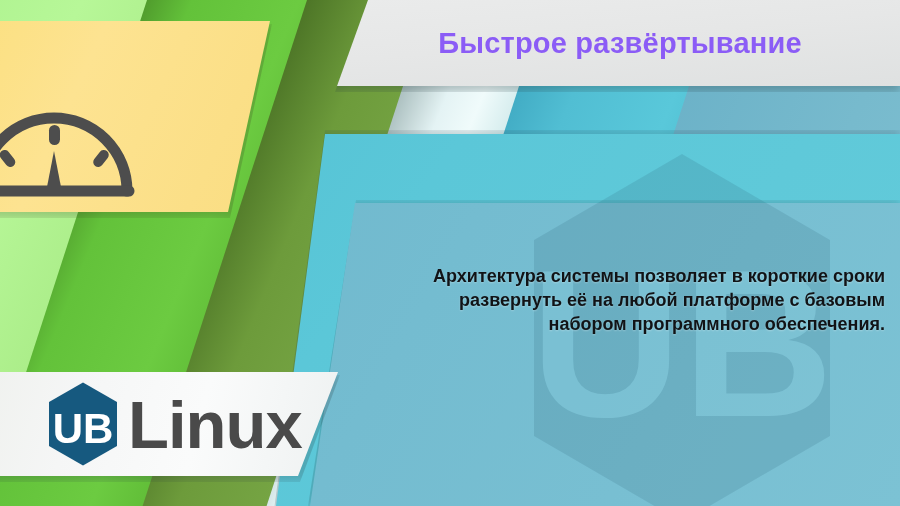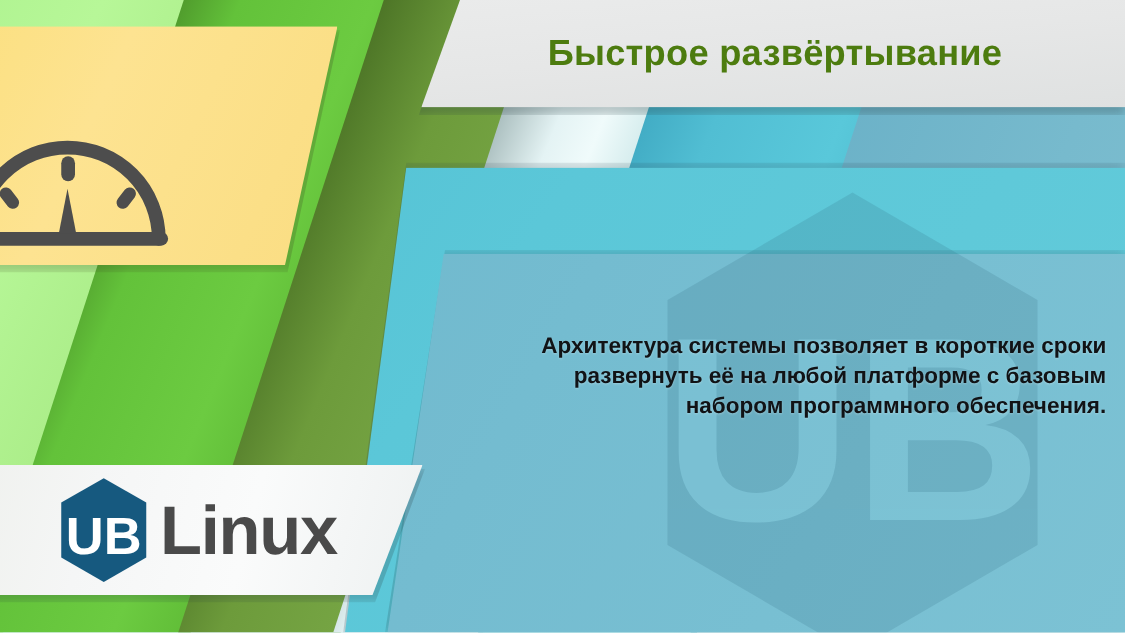--- a/index.html
+++ b/index.html
@@ -76,21 +76,21 @@
   }
   .title-banner-shadow{
     position:absolute;left:0;top:2px;width:900px;height:90px;
     background:rgba(40,60,65,.28);
     clip-path:polygon(368px 0, 900px 0, 900px 90px, 335px 90px);
     filter:blur(4px);
   }
   .title-text{
     position:absolute;left:370px;top:0;width:500px;height:86px;
     display:flex;align-items:center;justify-content:center;
-    font-size:29px;font-weight:bold;color:#4d7c0f;letter-spacing:.2px;
+    font-size:29px;font-weight:bold;color:#8b5cf6;letter-spacing:.2px;
     white-space:nowrap;
   }
 
   
   .body-text{
     position:absolute;left:430px;top:265px;width:455px;
     text-align:right;
     font-size:18px;font-weight:bold;line-height:1.33;
     color:#111316;
     text-shadow:0 1px 2px rgba(255,255,255,.28);
@@ -105,21 +105,21 @@
   .logo-banner-shadow{
     position:absolute;left:-40px;top:375px;width:384px;height:107px;
     background:rgba(40,60,65,.22);
     clip-path:polygon(0 0, 380px 0, 340px 107px, 0 107px);
     filter:blur(4px);
   }
   .logo{position:absolute;left:40px;top:381px;height:86px;display:flex;align-items:center;}
   .logo-hex{position:relative;width:86px;height:86px;}
   .logo-hex svg{width:100%;height:100%;display:block;}
   .logo-word{
-    font-size:55px;font-weight:bold;color:#4a4a4a;
+    font-size:67px;font-weight:bold;color:#4a4a4a;
     margin-left:2px;letter-spacing:-1px;line-height:1;
   }
 </style>
 </head>
 <body>
 
 <div class="slide">
 
   <div class="bands">
     <div class="band band-lightgreen"></div>

